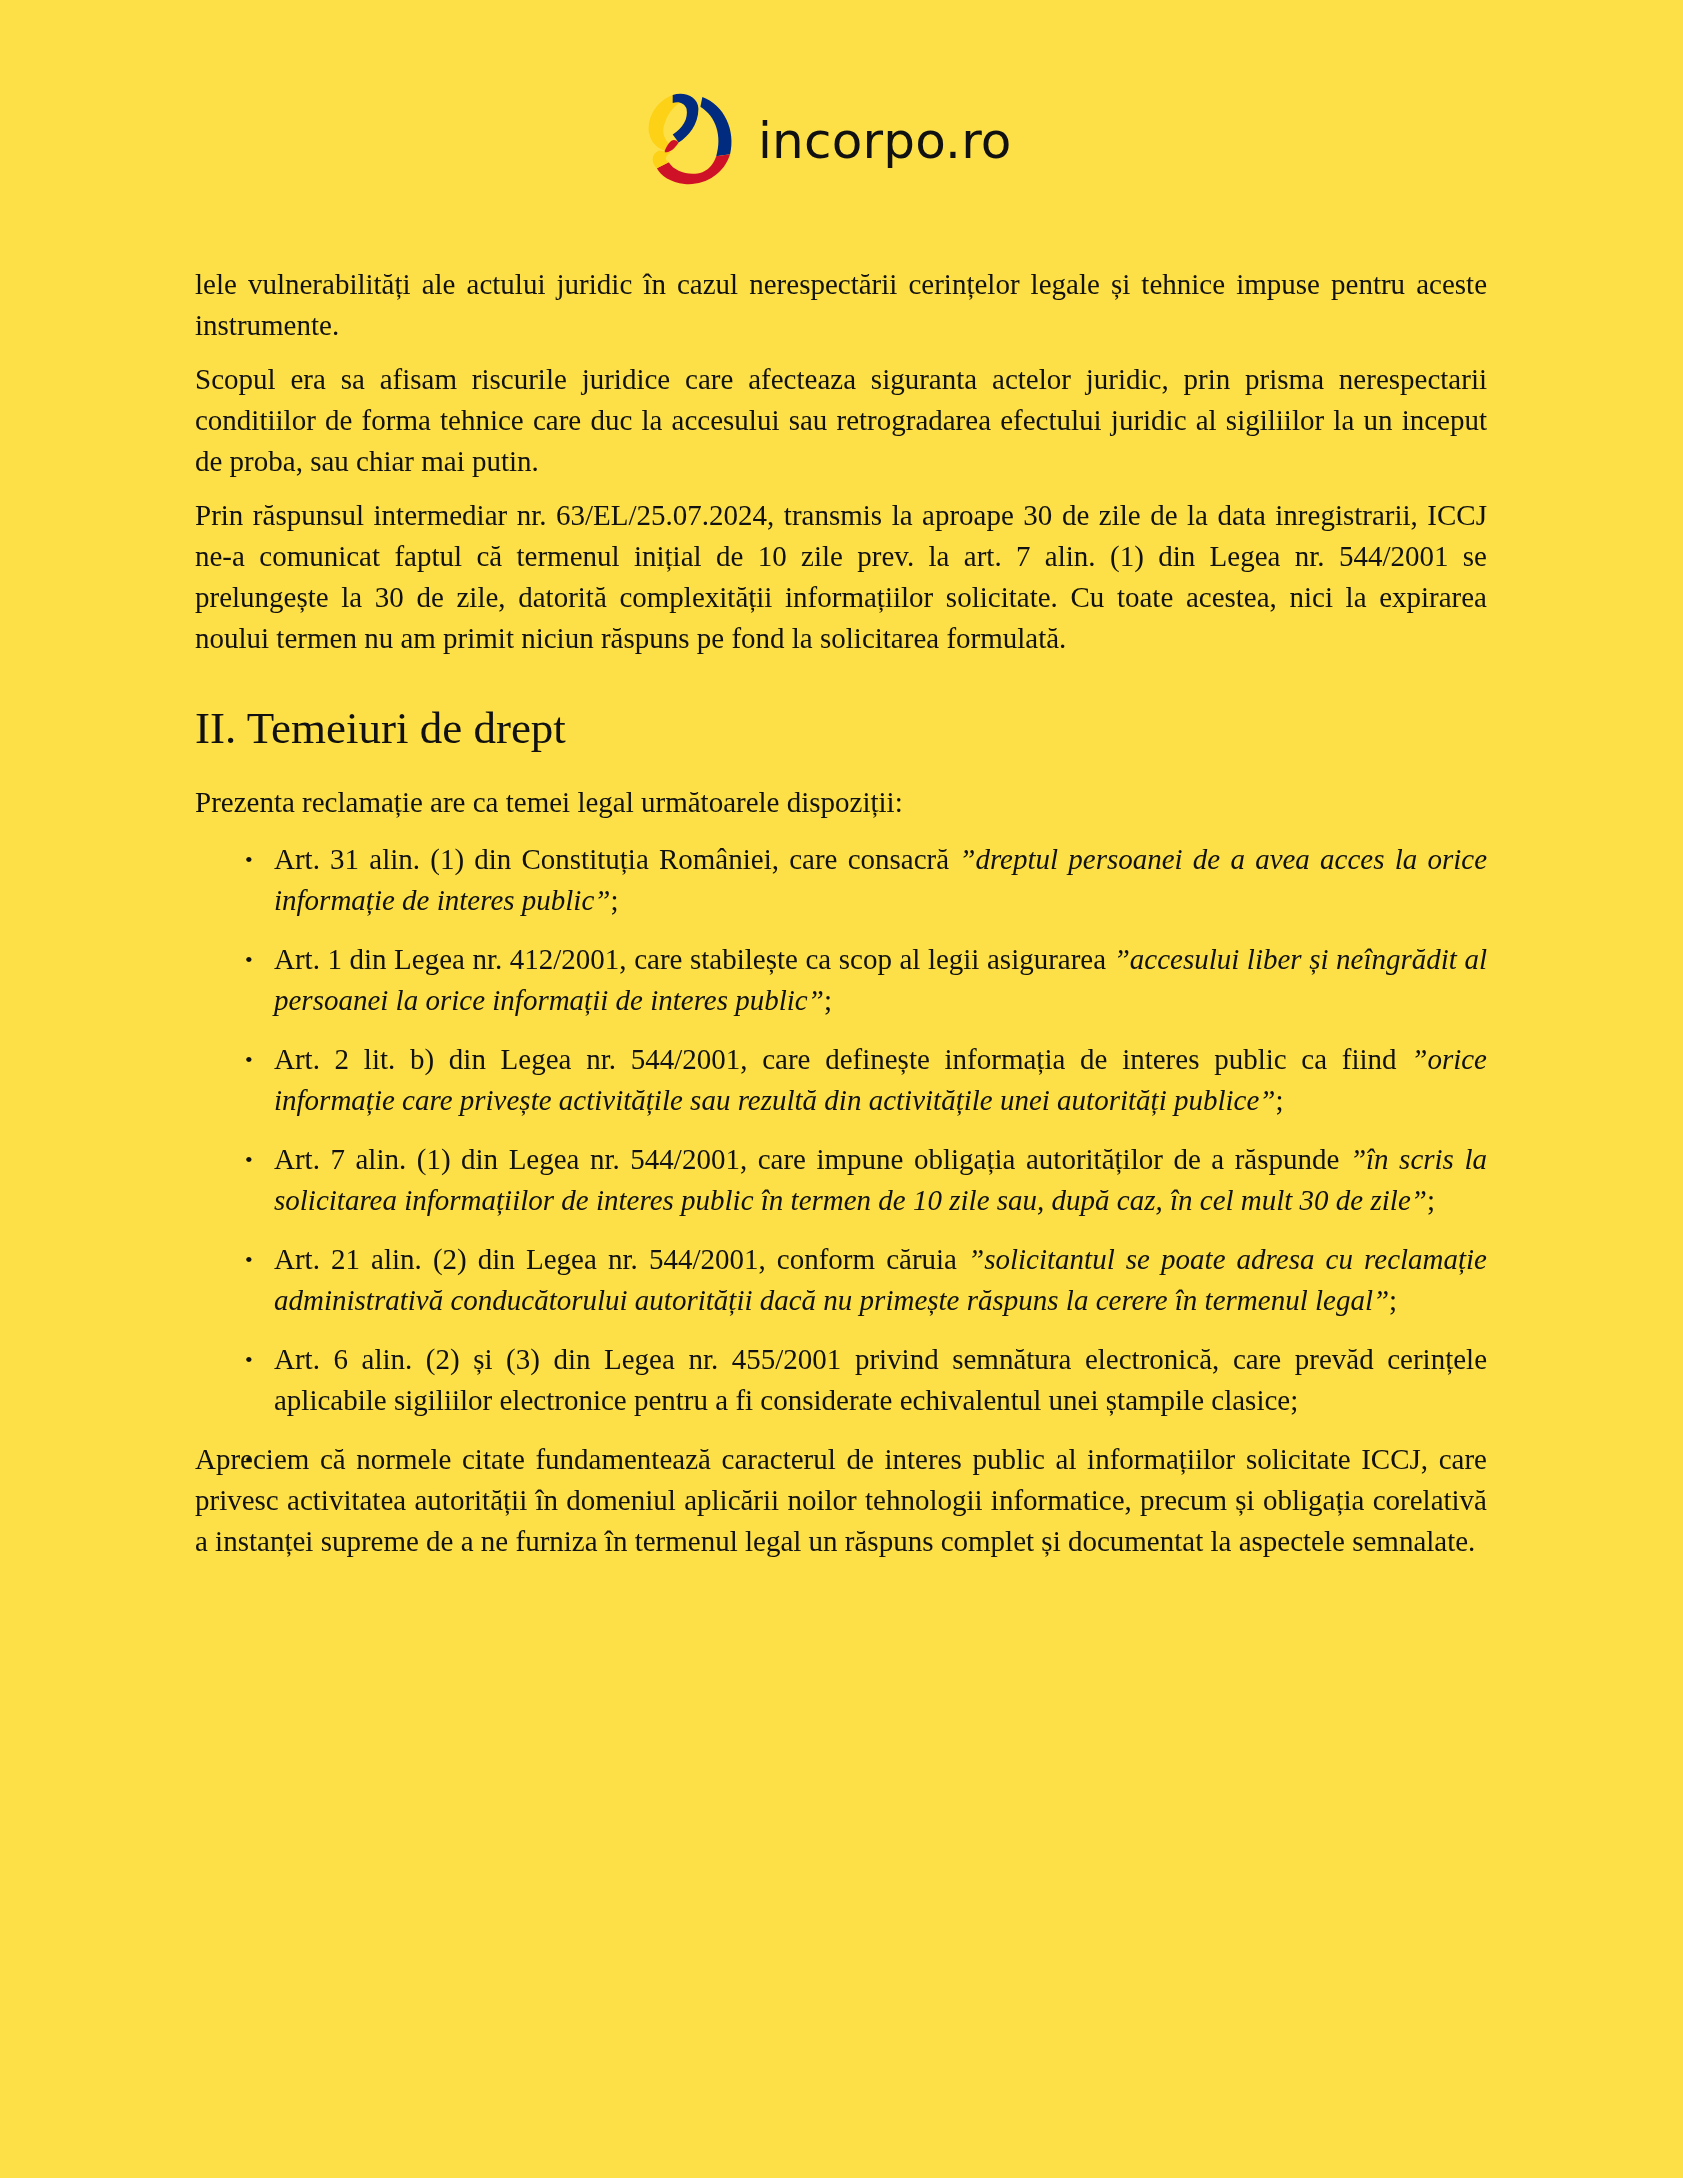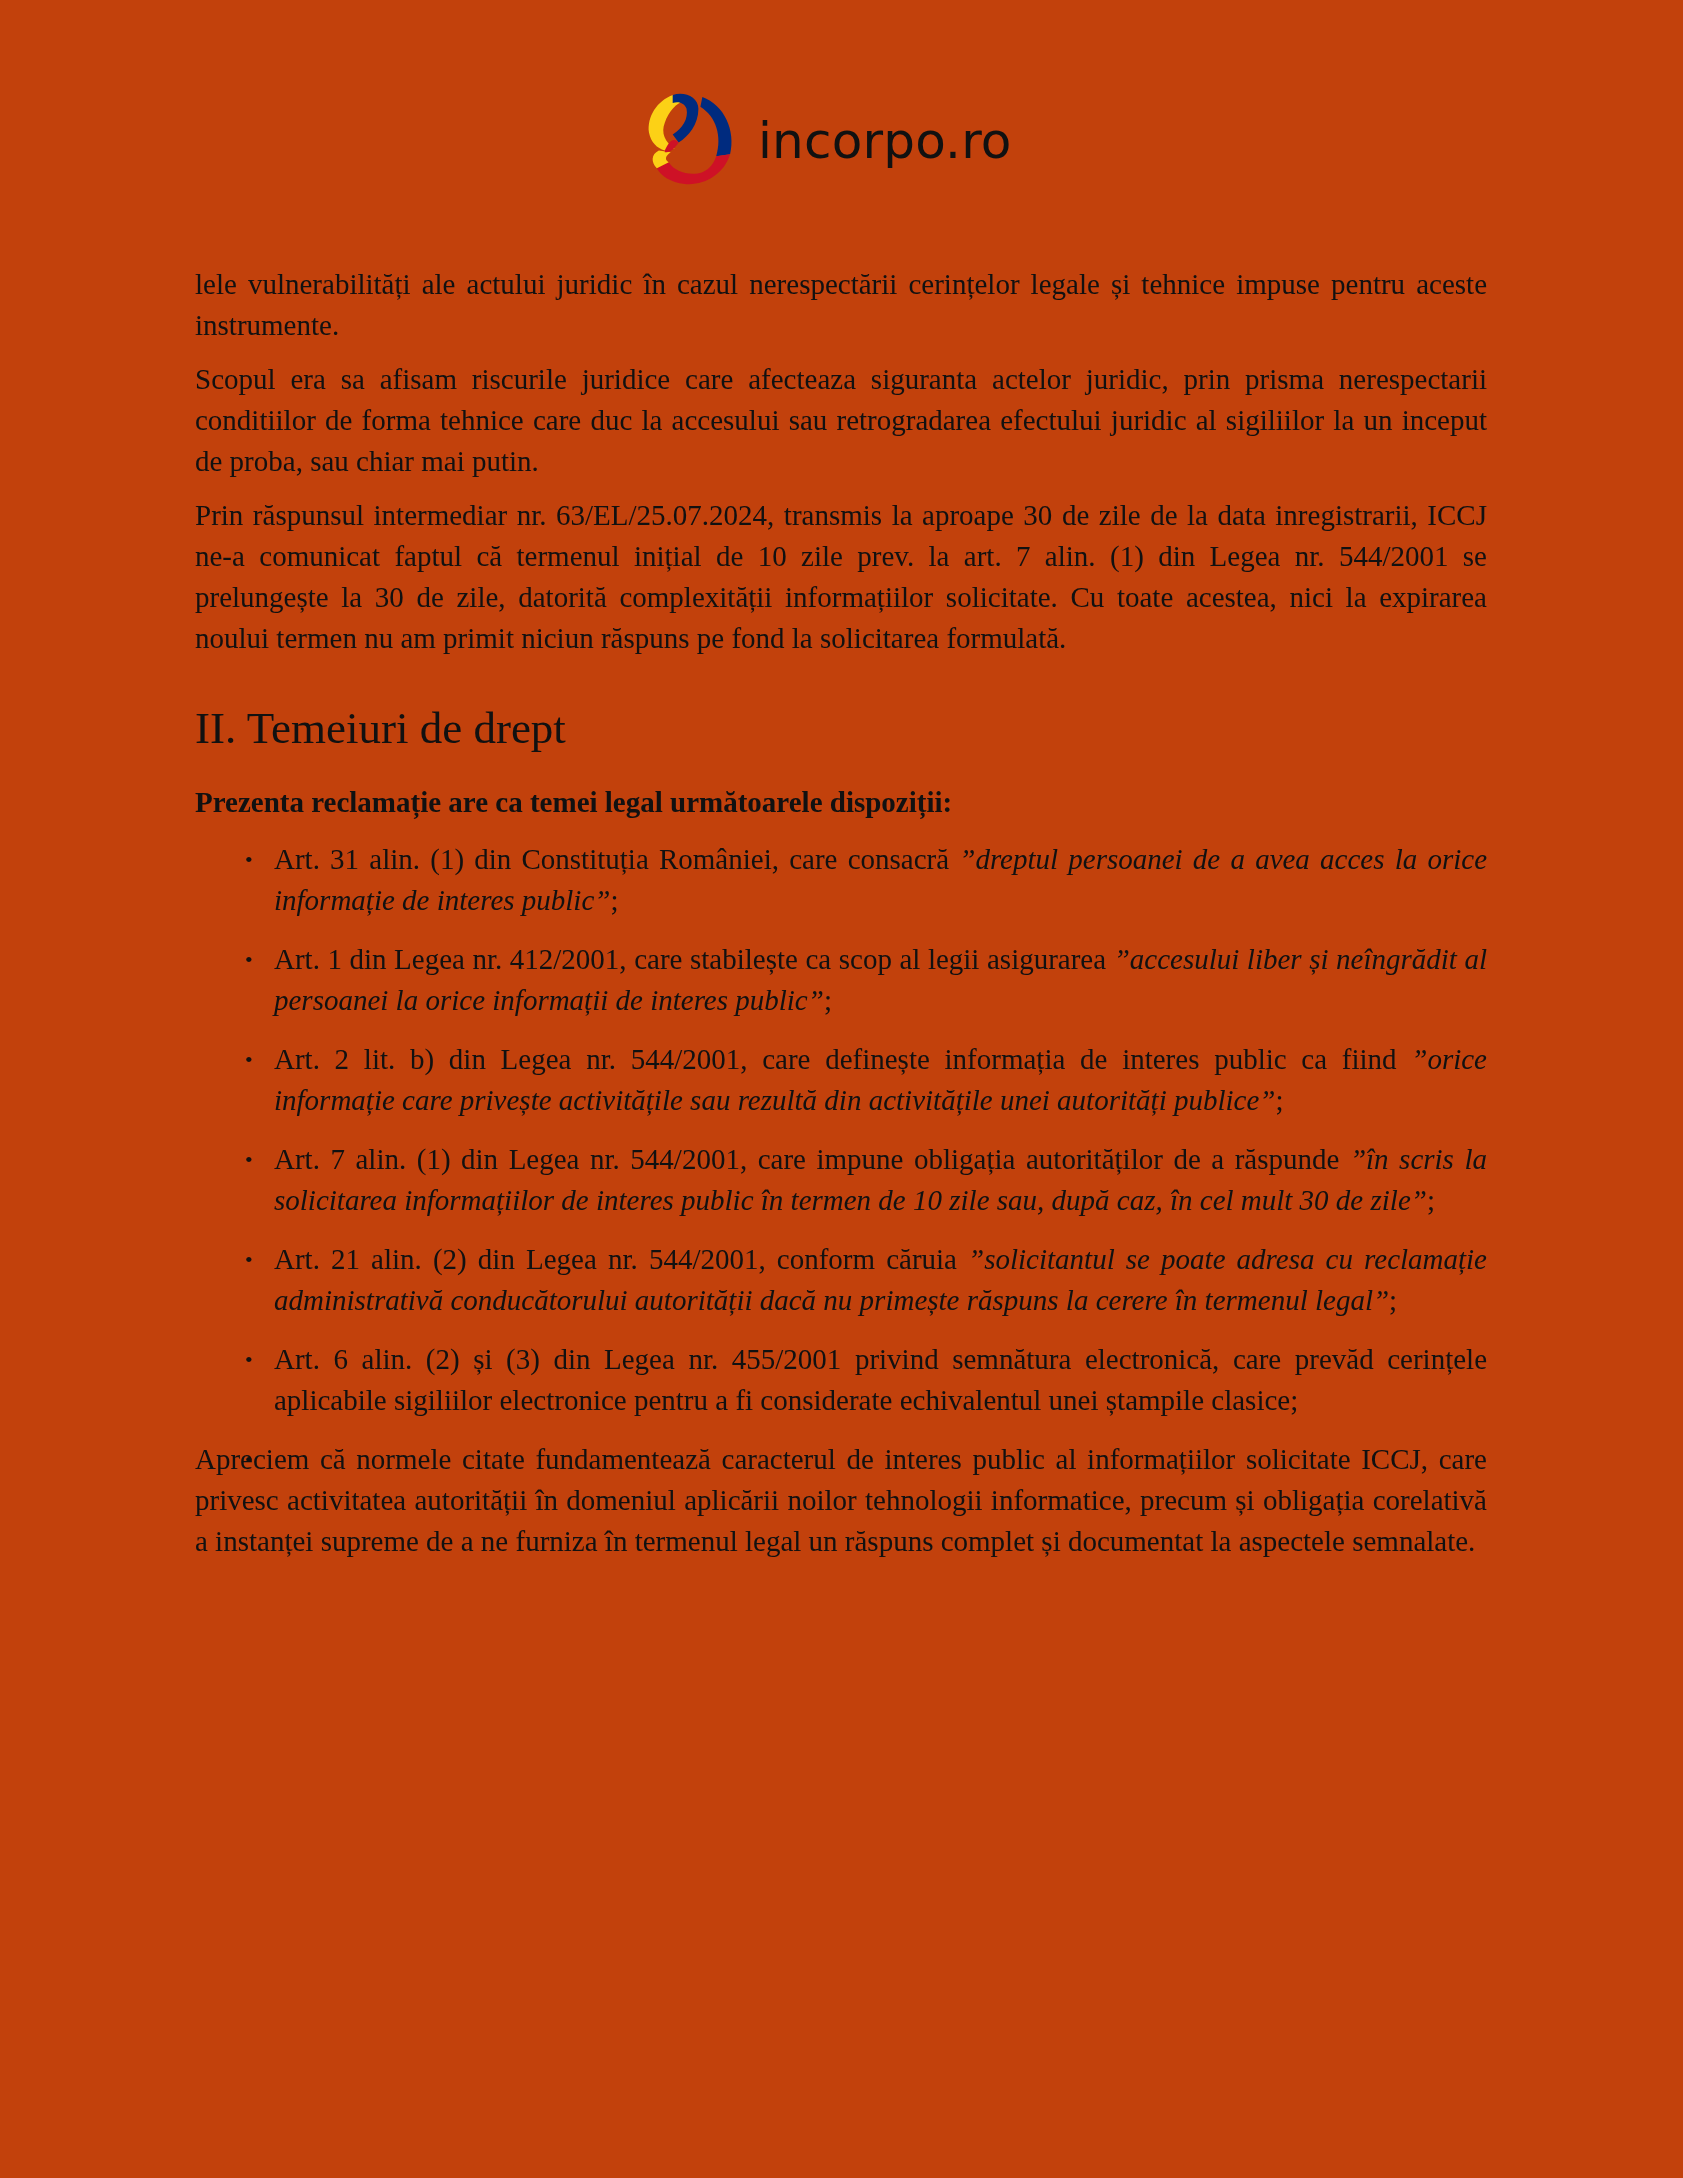--- a/index.html
+++ b/index.html
@@ -1,19 +1,19 @@
 <!DOCTYPE html>
 <html><head>
 <meta charset="utf-8">
 <style>
   html, body { margin: 0; padding: 0; background: #ffffff; }
   body { width: 1683px; height: 2178px; position: relative; overflow: hidden; }
   .page {
     position: absolute; left: 0; top: 0; width: 1683px; height: 2178px;
-    background: #c2410c; color: #111111;
+    background: #fde047; color: #111111;
     font-family: "Liberation Serif", "DejaVu Serif", serif;
   }
   .logo {
     position: absolute; left: 645px; top: 91px; height: 99px;
     display: flex; align-items: center;
   }
   .logo svg { width: 91px; height: 99px; display: block; }
   .logo-text {
     font-family: "DejaVu Sans", "Liberation Sans", sans-serif;
     font-size: 50px; font-weight: 500; color: #111111;
@@ -61,21 +61,21 @@
     </svg>
     <span class="logo-text">incorpo.ro</span>
   </div>
 
   <div class="content">
     <p>lele vulnerabilități ale actului juridic în cazul nerespectării cerințelor legale și tehnice impuse pentru aceste instrumente.</p>
     <p>Scopul era sa afisam riscurile juridice care afecteaza siguranta actelor juridic, prin prisma nerespectarii conditiilor de forma tehnice care duc la accesului sau retrogradarea efectului juridic al sigiliilor la un inceput de proba, sau chiar mai putin.</p>
     <p>Prin răspunsul intermediar nr. 63/EL/25.07.2024, transmis la aproape 30 de zile de la data inregistrarii, ICCJ ne-a comunicat faptul că termenul inițial de 10 zile prev. la art. 7 alin. (1) din Legea nr. 544/2001 se prelungește la 30 de zile, datorită complexității informațiilor solicitate. Cu toate acestea, nici la expirarea noului termen nu am primit niciun răspuns pe fond la solicitarea formulată.</p>
 
     <h2>II. Temeiuri de drept</h2>
-    <p style="margin-bottom:4px;font-weight:bold;">Prezenta reclamație are ca temei legal următoarele dispoziții:</p>
+    <p style="margin-bottom:4px;">Prezenta reclamație are ca temei legal următoarele dispoziții:</p>
 
     <ul class="list">
       <li>
         <span class="bullet">•</span>
         <span>Art. 31 alin. (1) din Constituția României, care consacră </span><span class="q">”dreptul persoanei de a avea acces la orice informație de interes public”</span><span>;</span>
       </li>
       <li>
         <span class="bullet">•</span>
         <span>Art. 1 din Legea nr. 412/2001, care stabilește ca scop al legii asigurarea </span><span class="q">”accesului liber și neîngrădit al persoanei la orice informații de interes public”</span><span>;</span>
       </li>

